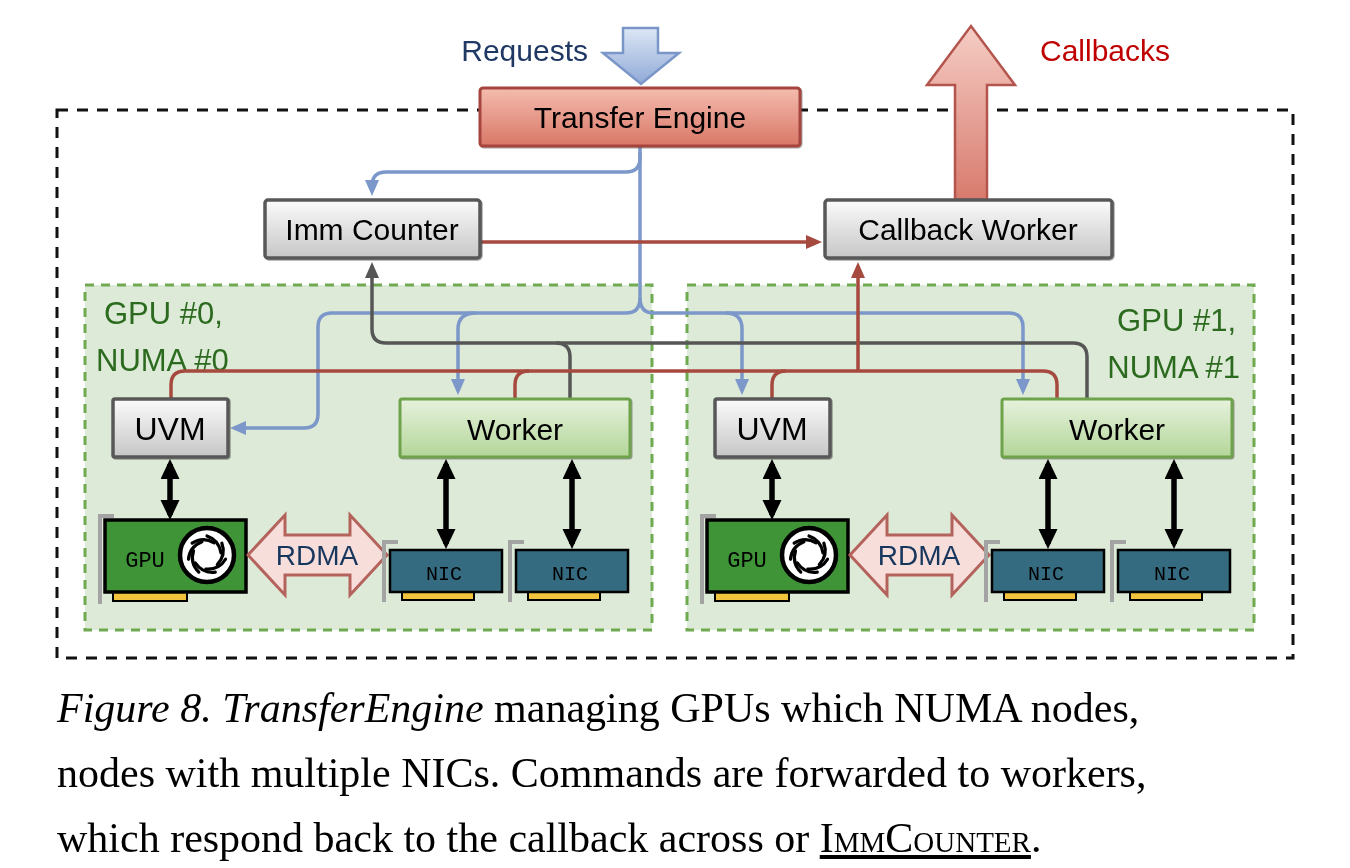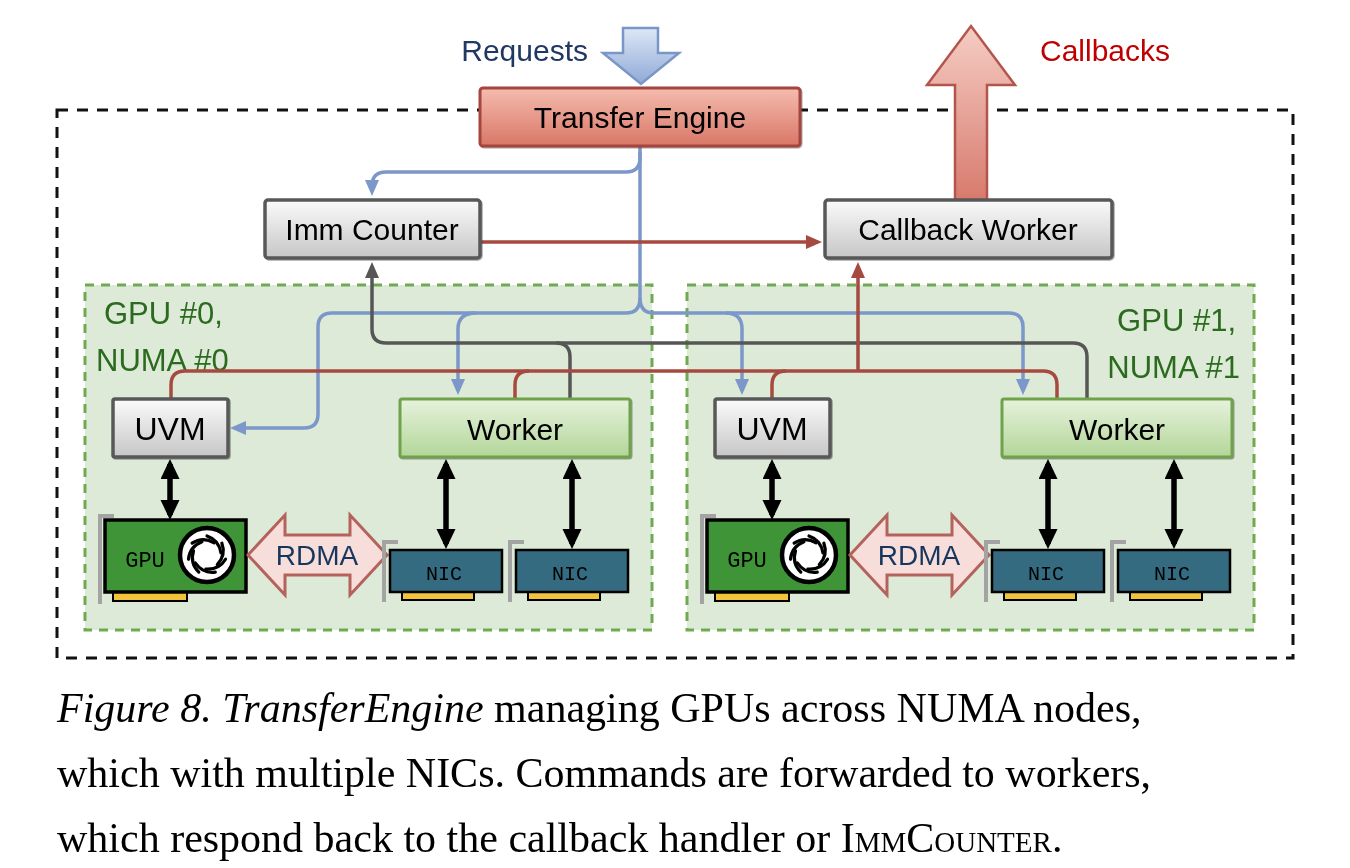--- a/index.html
+++ b/index.html
@@ -3,21 +3,21 @@
 <meta charset="utf-8">
 <style>
   html,body{margin:0;padding:0;background:#ffffff;}
   .page{position:relative;width:1350px;height:868px;background:#ffffff;overflow:hidden;
         font-family:"Liberation Sans",sans-serif;}
   .diagram-svg{position:absolute;left:0;top:0;}
   .caption{position:absolute;left:57px;top:676px;width:1270px;color:#000;
            font-family:"Liberation Serif",serif;font-size:42px;line-height:65px;}
   .cap-line{white-space:nowrap;}
   .it{font-style:italic;}
-  .sc{font-variant:small-caps;}
+  .sc{font-variant:small-caps;text-decoration:underline;}
   text{font-family:"Liberation Sans",sans-serif;}
   .mono{font-family:"Liberation Mono","DejaVu Sans Mono",monospace;}
   .boxshadow{filter:drop-shadow(1.5px 1.8px 0.5px rgba(60,60,60,0.45));}
 </style>
 </head>
 <body>
 
 <div class="page">
 
 <svg class="diagram-svg" width="1350" height="665" viewBox="0 0 1350 665">
@@ -183,18 +183,18 @@
     <line x1="170" y1="464" x2="170" y2="515" marker-start="url(#mBlackS)" marker-end="url(#mBlackE)"></line>
     <line x1="446" y1="464" x2="446" y2="544" marker-start="url(#mBlackS)" marker-end="url(#mBlackE)"></line>
     <line x1="572" y1="464" x2="572" y2="544" marker-start="url(#mBlackS)" marker-end="url(#mBlackE)"></line>
     <line x1="772" y1="464" x2="772" y2="515" marker-start="url(#mBlackS)" marker-end="url(#mBlackE)"></line>
     <line x1="1048" y1="464" x2="1048" y2="544" marker-start="url(#mBlackS)" marker-end="url(#mBlackE)"></line>
     <line x1="1174" y1="464" x2="1174" y2="544" marker-start="url(#mBlackS)" marker-end="url(#mBlackE)"></line>
   </g>
 </svg>
 
 <div class="caption">
-  <div class="cap-line"><span class="it">Figure 8. TransferEngine</span><span> managing GPUs across NUMA nodes,</span></div>
-  <div class="cap-line">which with multiple NICs. Commands are forwarded to workers,</div>
-  <div class="cap-line"><span>which respond back to the callback handler or </span><span class="sc">ImmCounter</span><span>.</span></div>
+  <div class="cap-line"><span class="it">Figure 8. TransferEngine</span><span> managing GPUs which NUMA nodes,</span></div>
+  <div class="cap-line">nodes with multiple NICs. Commands are forwarded to workers,</div>
+  <div class="cap-line"><span>which respond back to the callback across or </span><span class="sc">ImmCounter</span><span>.</span></div>
 </div>
 
 </div>
 
 </body></html>

